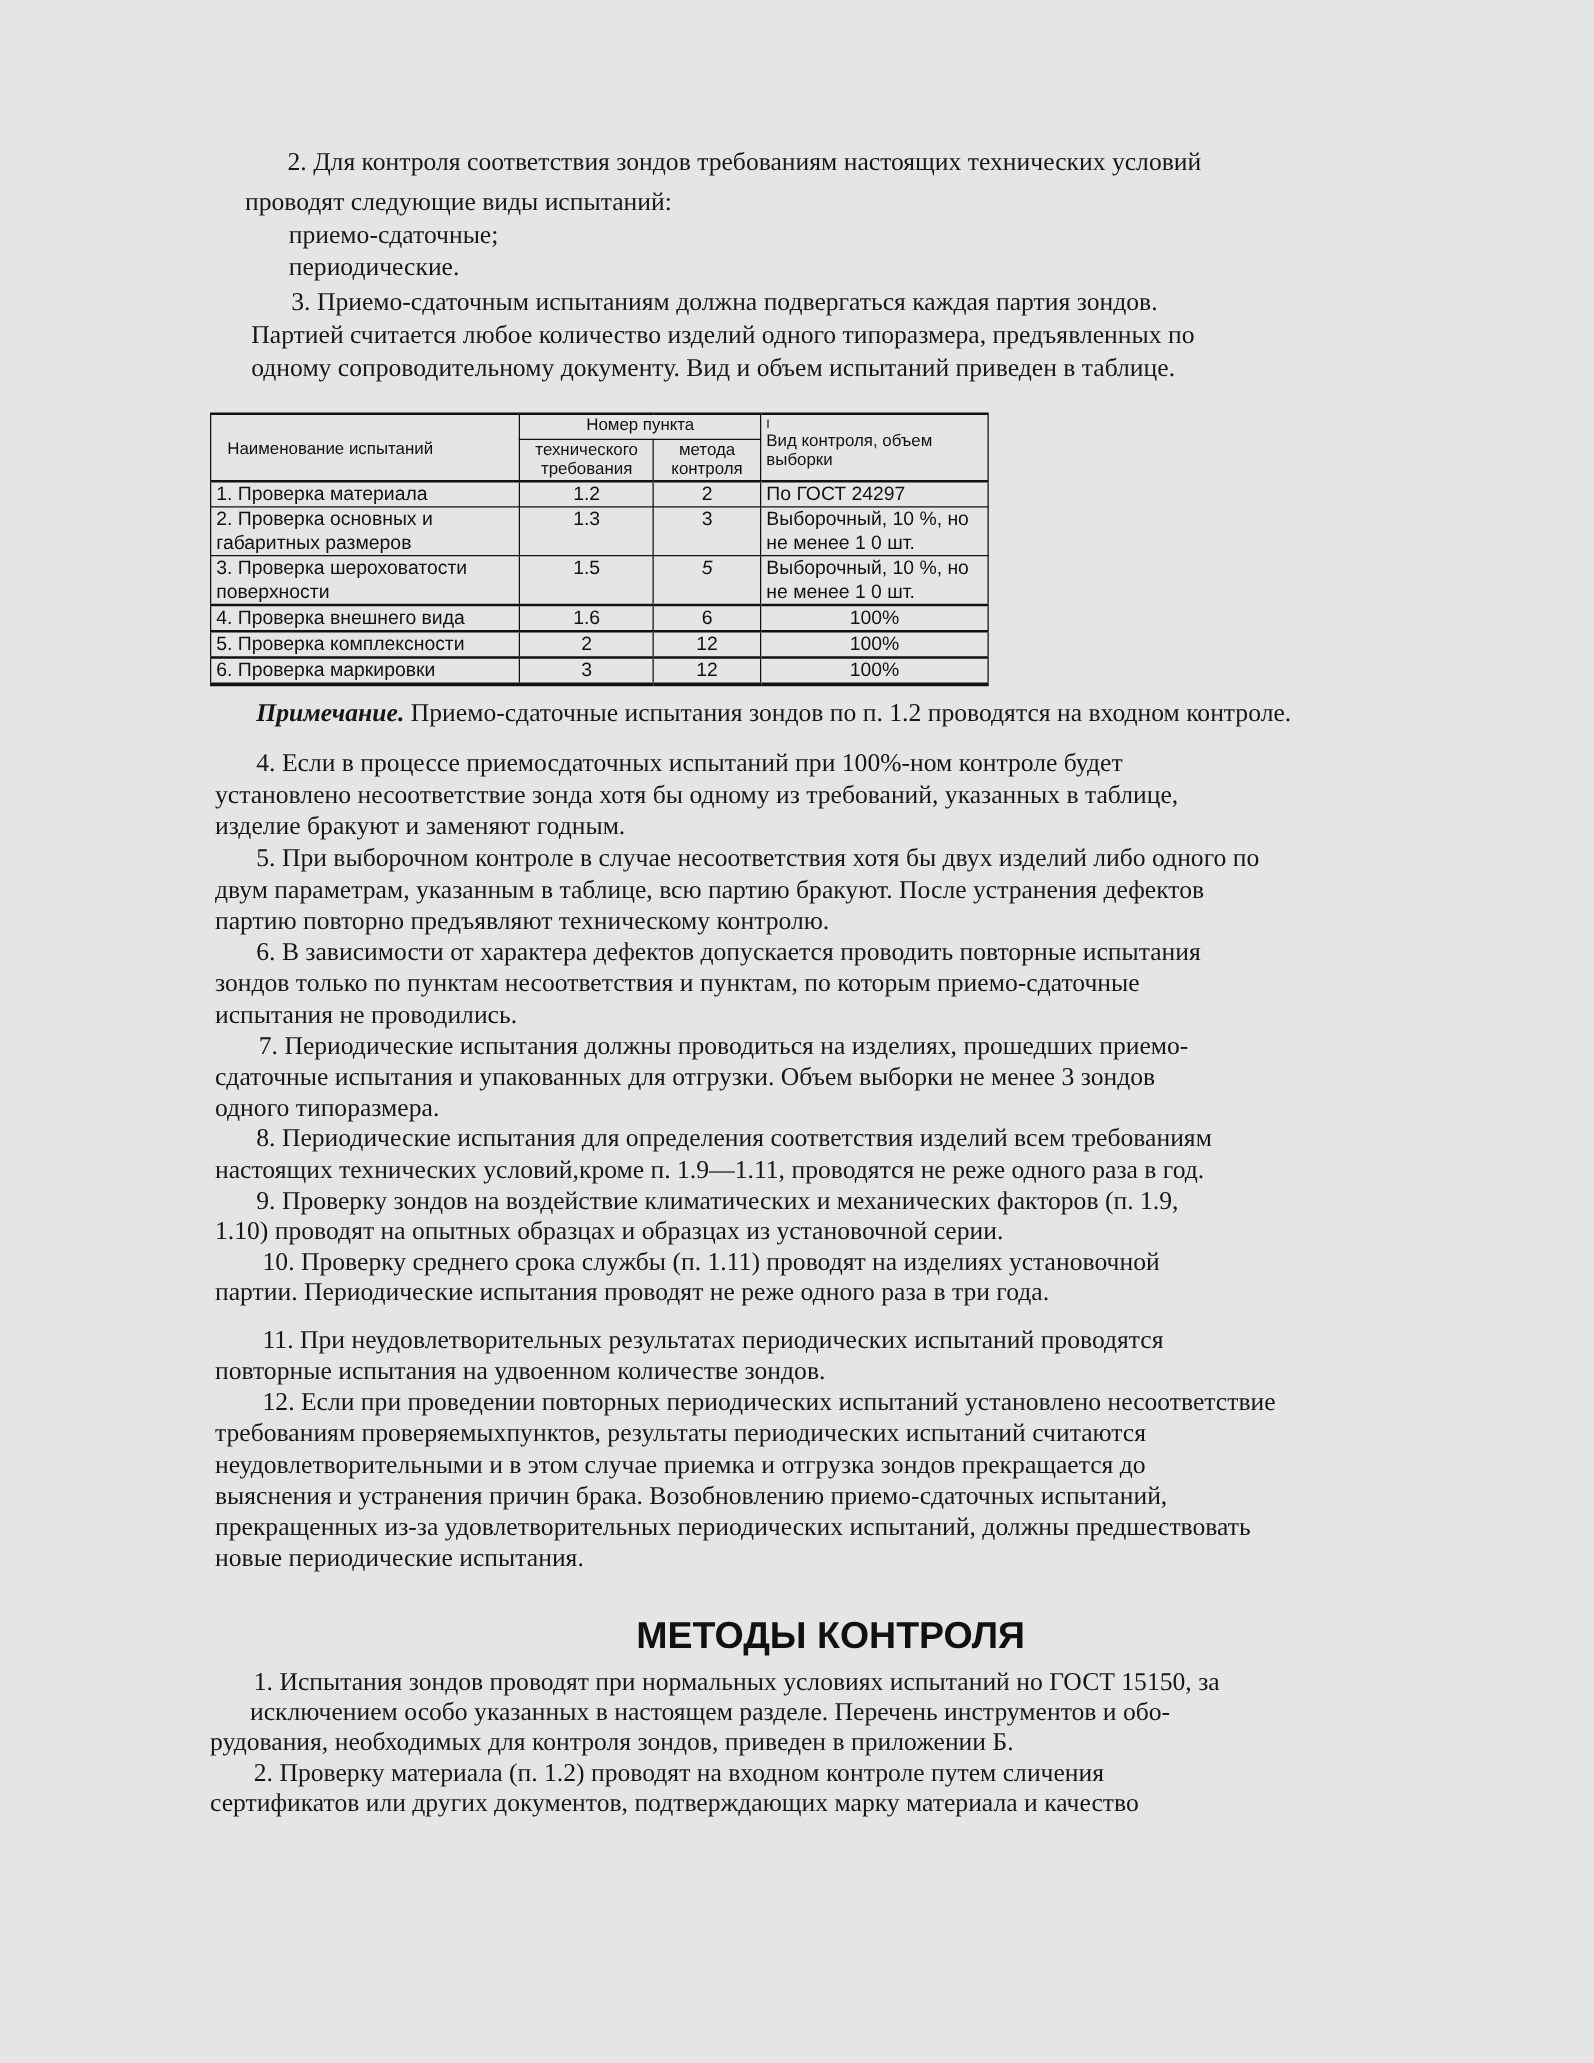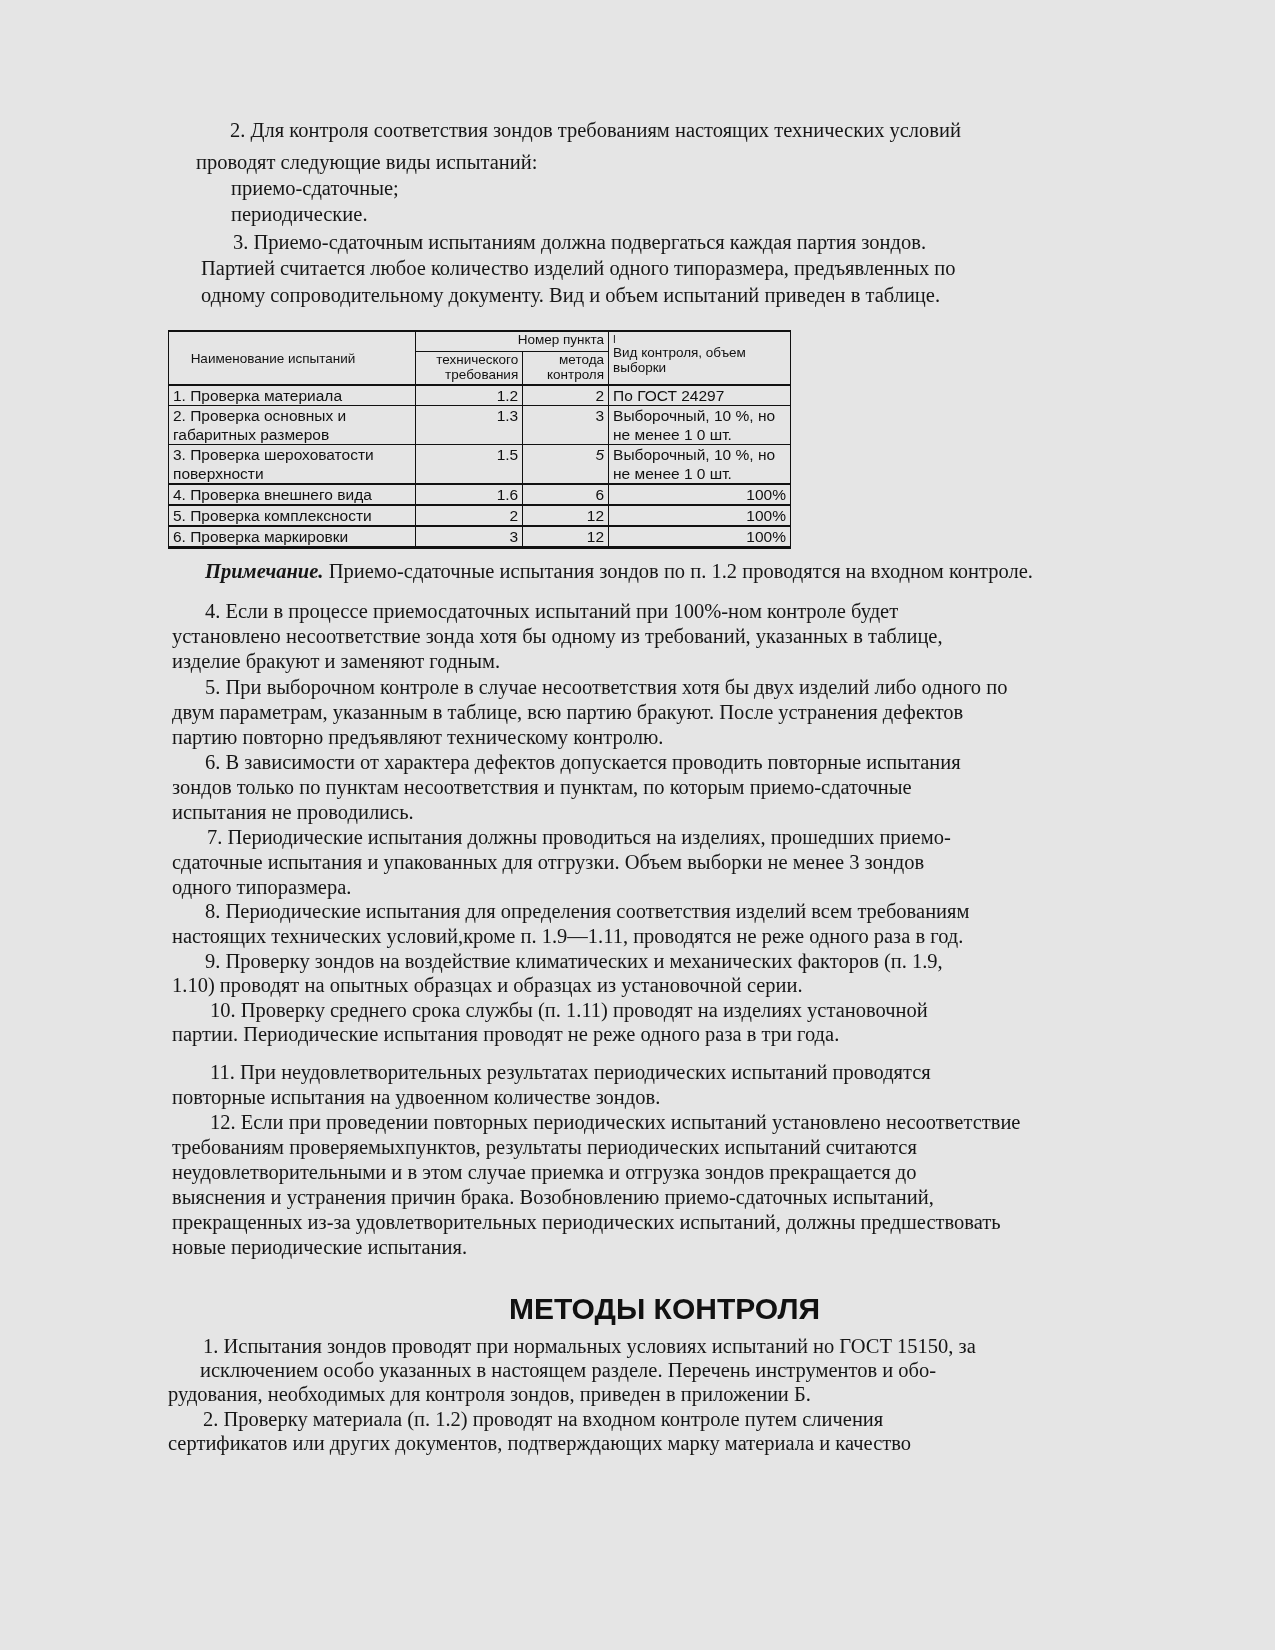--- a/index.html
+++ b/index.html
@@ -32,21 +32,21 @@
       color: #111;
     }
     .tbl td, .tbl th {
       border: 1px solid #111;
       padding: 0 4px;
       vertical-align: top;
       font-weight: normal;
     }
     .tbl .hdr { font-size: 13.5px; line-height: 15px; }
     .tbl .cell { font-size: 15.5px; line-height: 19px; }
-    .tbl .center { text-align: right; }
+    .tbl .center { text-align: center; }
     .tbl .thick-top td { border-top: 2px solid #111; }
     .tbl .thick-bottom td { border-bottom: 3px solid #111; }
     .tbl .outer-top th { border-top: 2px solid #111; }
   </style>
 </head>
 <body>
 
 <div class="page">
 
   <div class="line" style="left:230px; top:118px;">2. Для контроля соответствия зондов требованиям настоящих технических условий</div>

